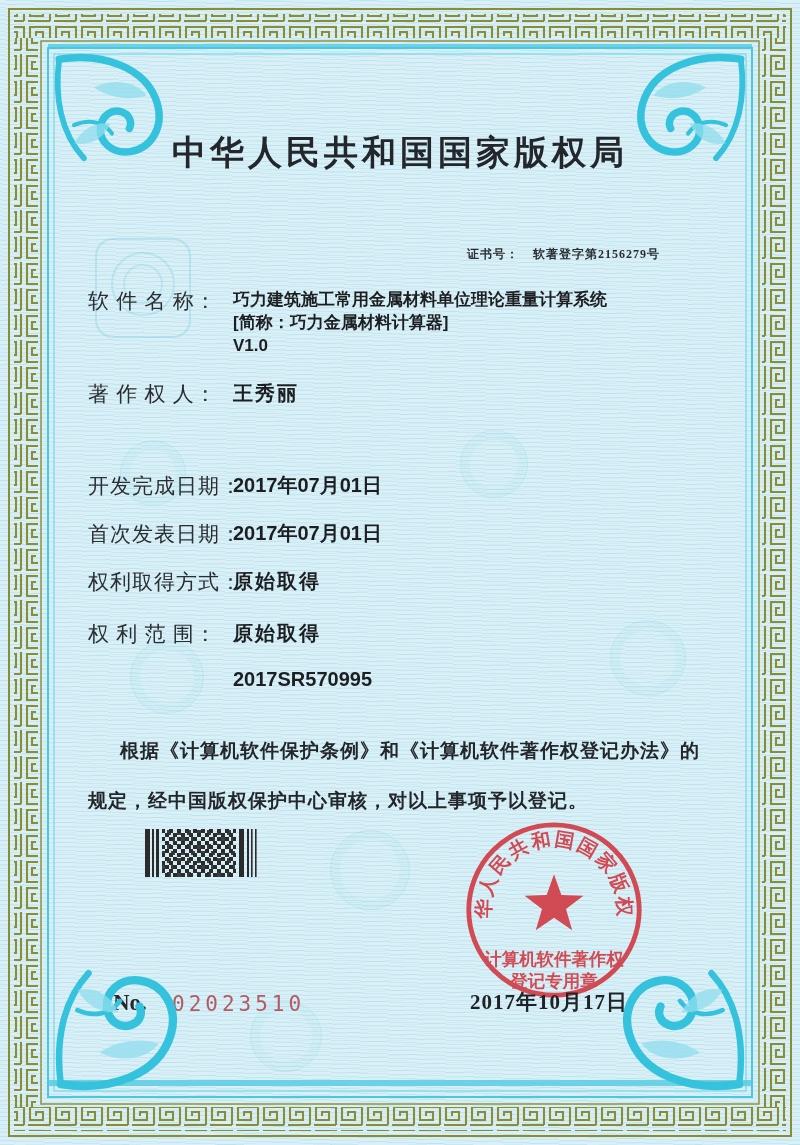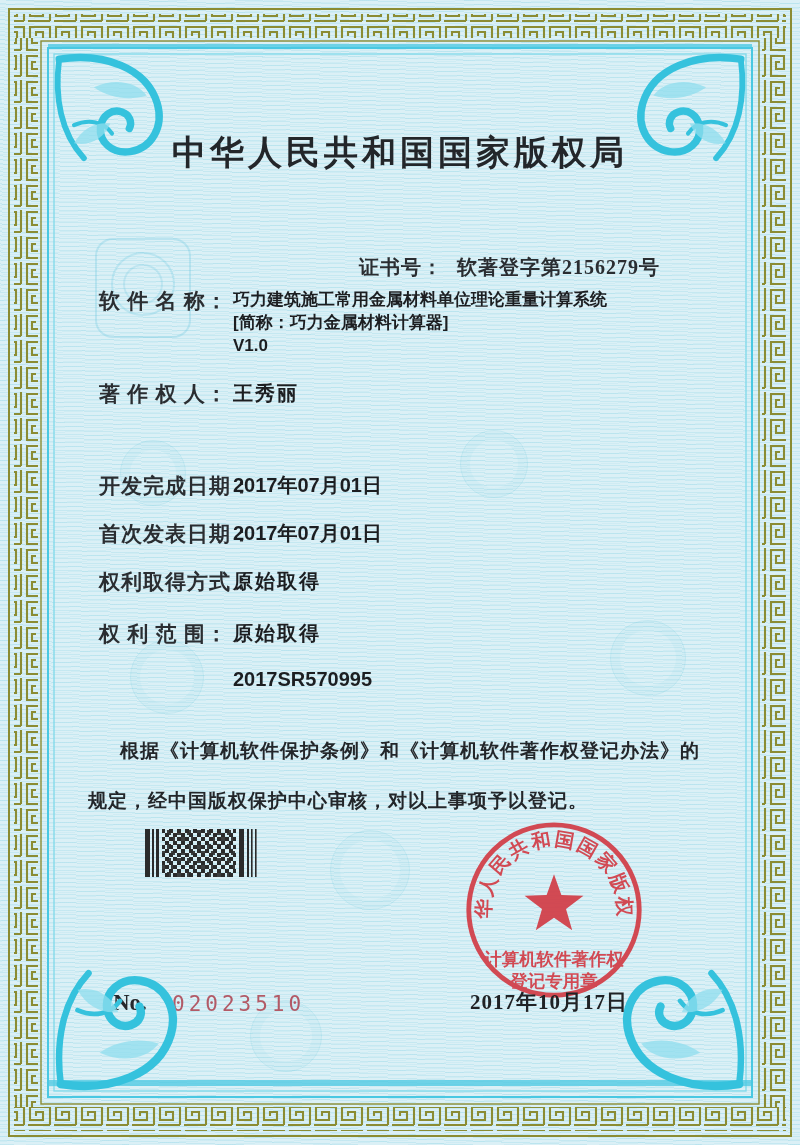--- a/index.html
+++ b/index.html
@@ -10,24 +10,24 @@
       repeating-linear-gradient(-3deg, rgba(120,205,225,0.12) 0 1px, rgba(255,255,255,0) 1px 5px),
       #dbf0f6;
     font-family:"Liberation Serif", serif;color:#1f1f1f;
   }
   .abs{position:absolute;}
   
   .authority{left:0;right:0;top:130px;text-align:center;font-size:34px;font-weight:700;
              letter-spacing:4px;color:#23262a;}
   .cert-title{left:0;right:0;top:180px;text-align:center;font-size:43px;font-weight:700;
               letter-spacing:3px;color:#17191c;}
-  .cert-no{top:254px;right:140px;font-size:20px;font-weight:700;color:#2a2d31;letter-spacing:1px;}
+  .cert-no{top:246px;right:140px;font-size:12px;font-weight:700;color:#2a2d31;letter-spacing:1px;}
   .cert-no .v{margin-left:14px;}
   
-  .flabel{left:99px;font-size:21px;font-weight:700;color:#2a2d31;letter-spacing:1px;white-space:pre;}
+  .flabel{left:88px;font-size:21px;font-weight:400;color:#2a2d31;letter-spacing:1px;white-space:pre;}
   .fvalue{left:233px;font-size:20px;font-weight:700;color:#1c1e21;
           font-family:"Liberation Sans", sans-serif;}
   .swname{font-size:17px;line-height:23px;text-align:right;}
   .serif-val{font-family:"Liberation Serif", serif;font-weight:600;letter-spacing:2px;}
   
   .stmt{font-size:19px;font-weight:600;color:#23262a;letter-spacing:1px;}
   
   .no-prefix{left:113px;top:990px;font-size:23px;color:#26282c;font-weight:600;}
   .no-number{left:172px;top:992px;font-size:21px;color:#b25a66;letter-spacing:4px;
              font-family:"DejaVu Sans Mono", monospace;}

